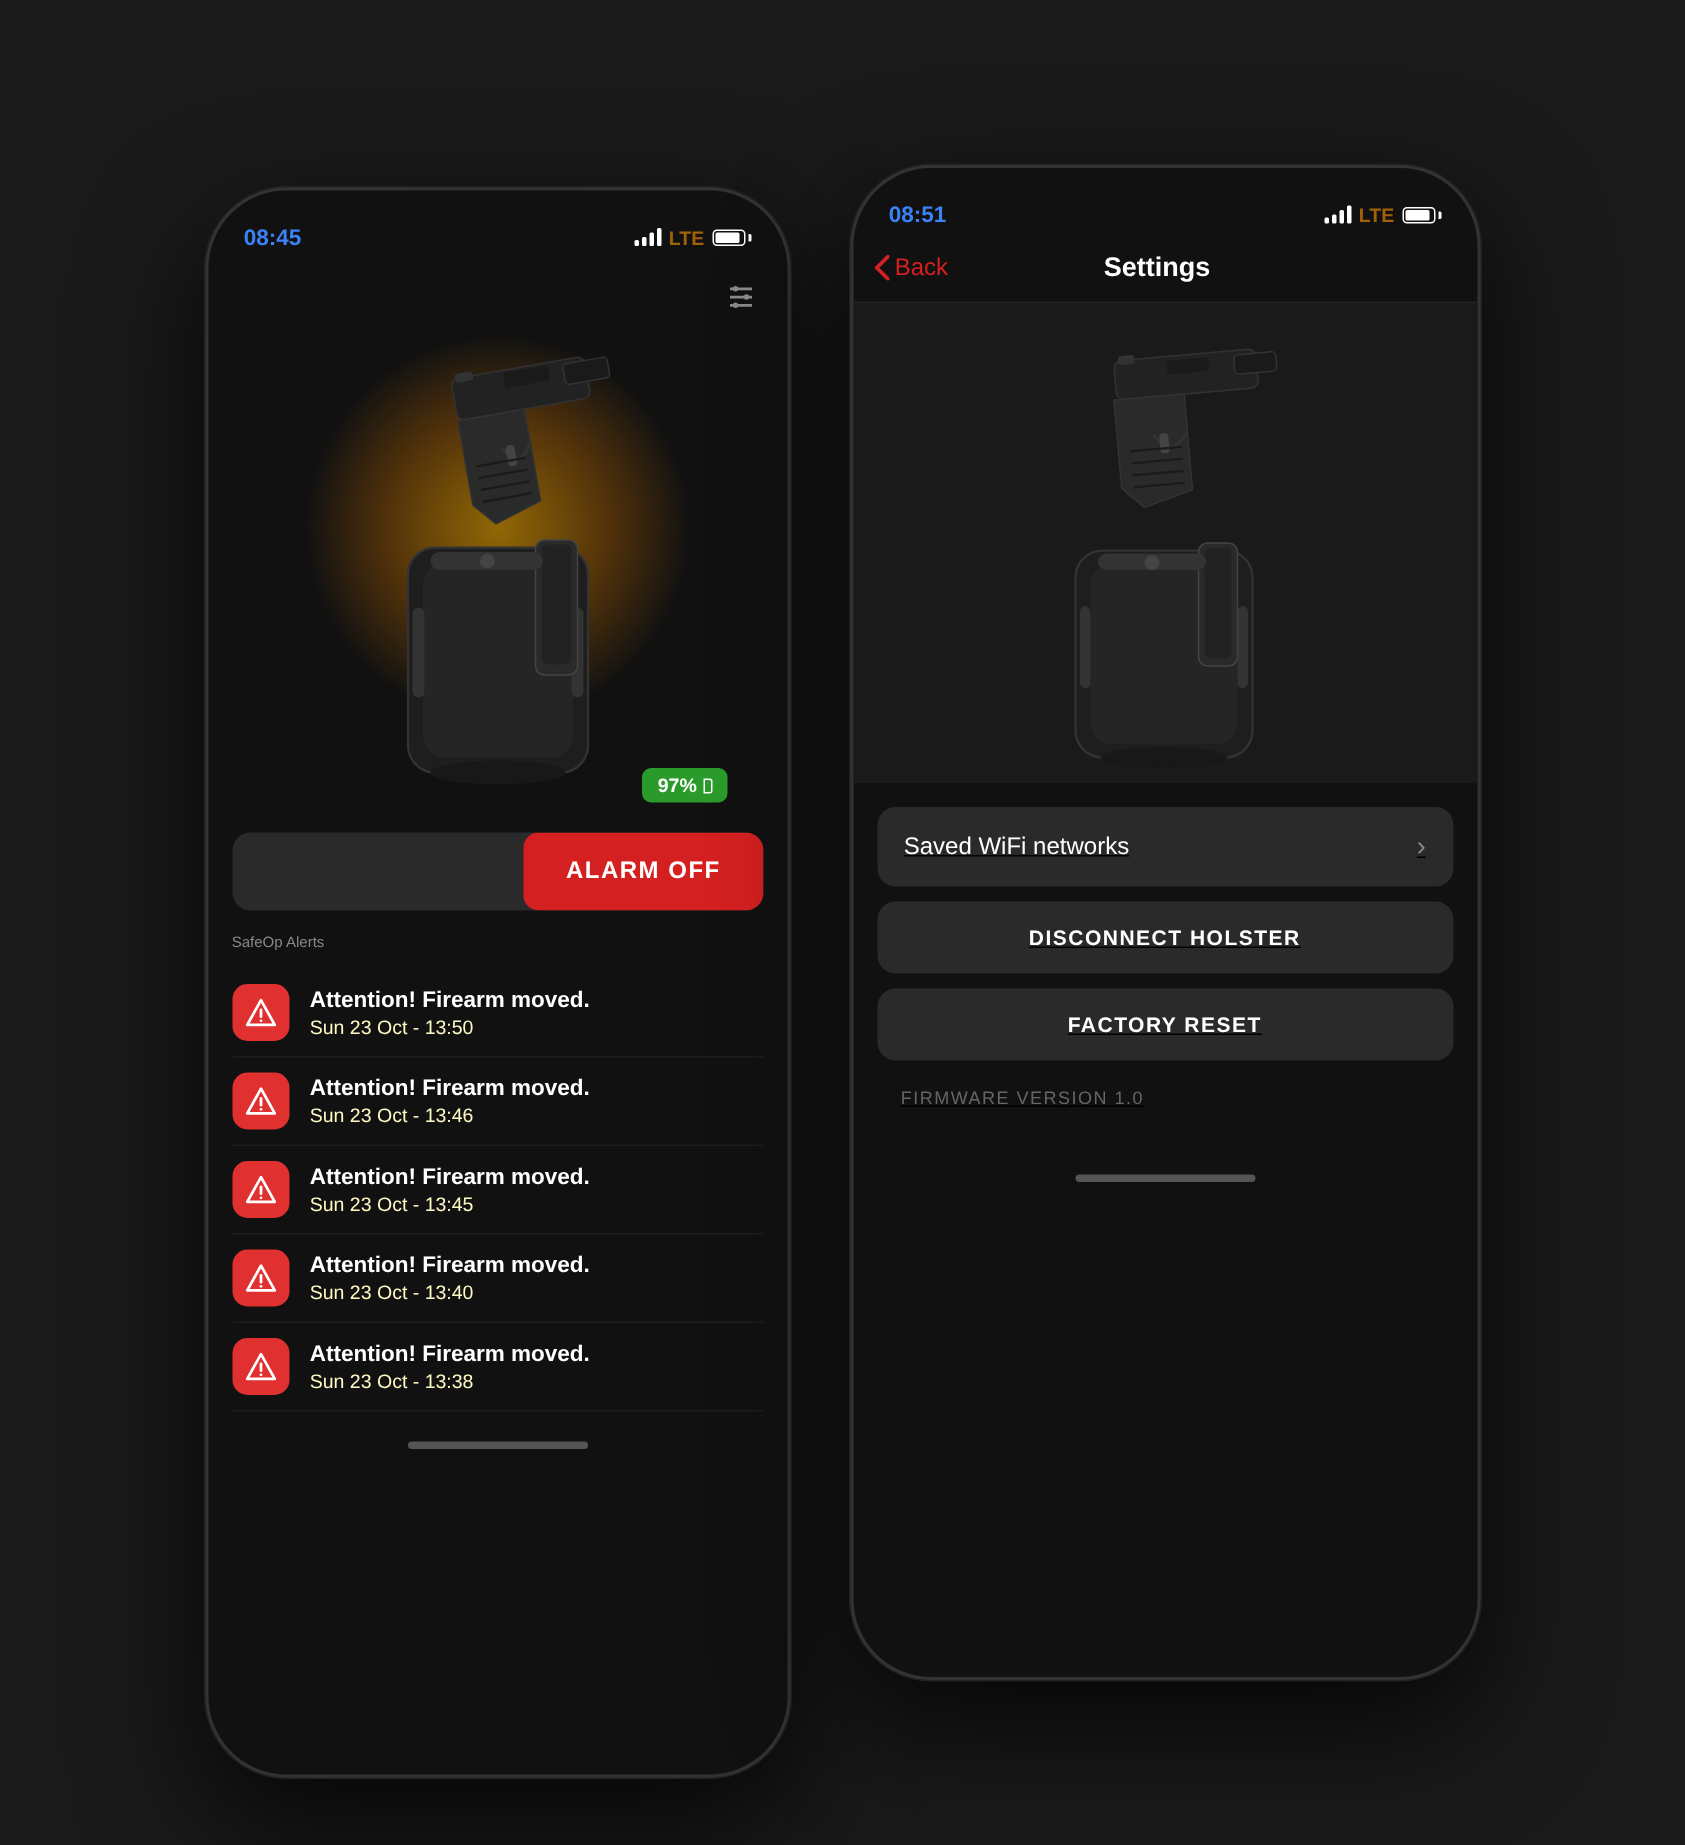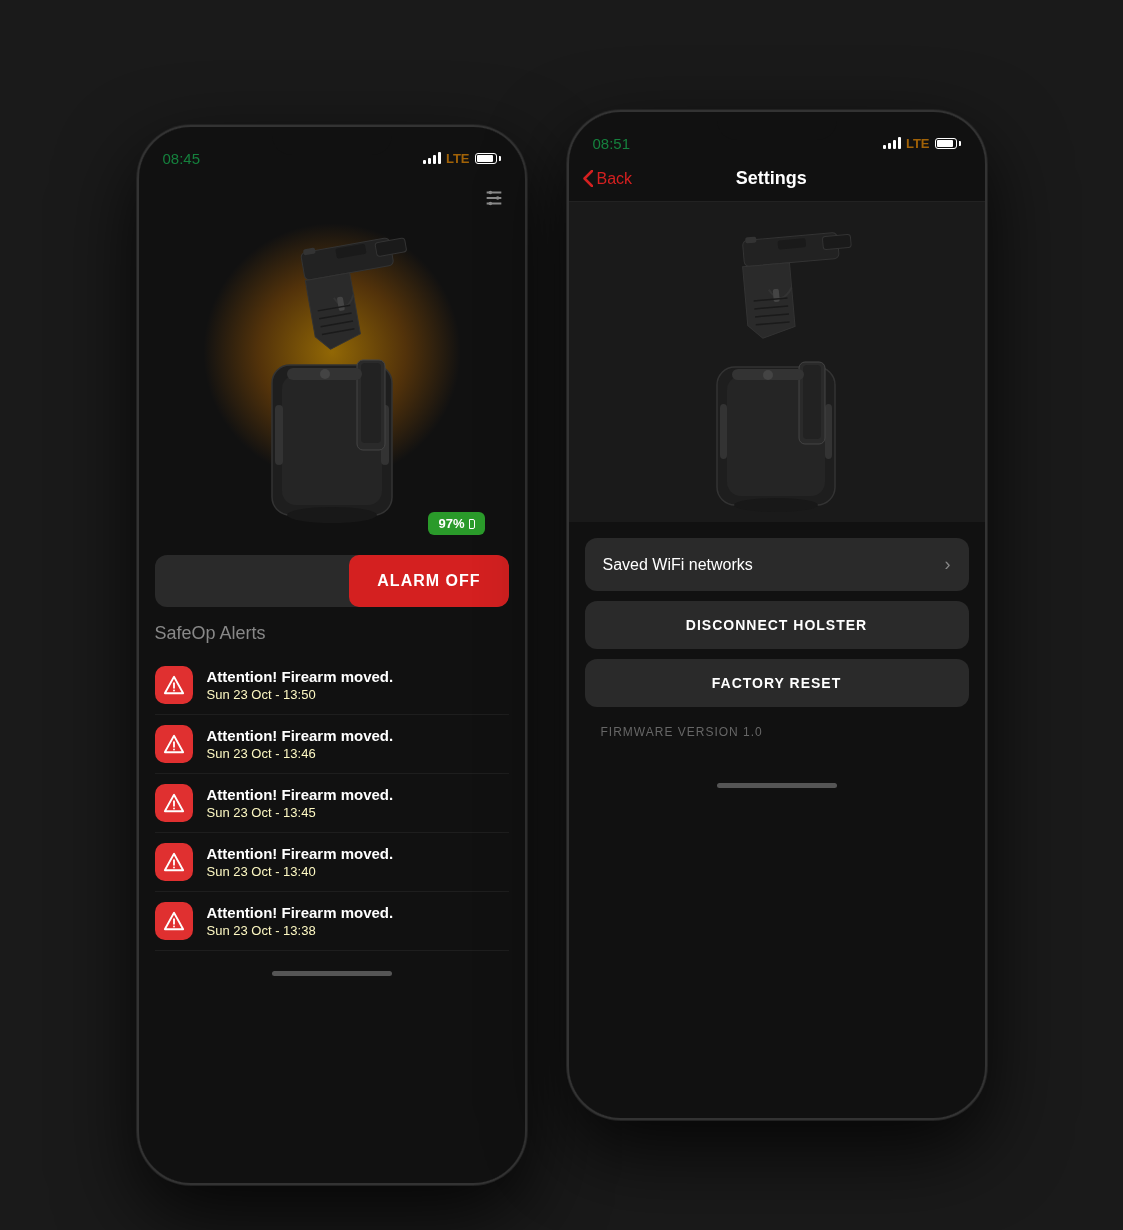--- a/index.html
+++ b/index.html
@@ -52,23 +52,23 @@
     
     .status-bar {
       display: flex;
       justify-content: space-between;
       align-items: center;
       padding: 14px 24px 0;
       height: 48px;
     }
 
     .status-time {
-      color: #15803d;
+      color: #3b82f6;
       font-size: 15px;
-      font-weight: 400;
+      font-weight: 700;
     }
 
     .status-icons {
       display: flex;
       align-items: center;
       gap: 5px;
       color: #a16207;
       font-size: 13px;
       font-weight: 600;
     }
@@ -202,21 +202,21 @@
       cursor: pointer;
       height: 100%;
     }
 
     .alerts-section {
       padding: 16px 16px 0;
     }
 
     .alerts-title {
       color: #888;
-      font-size: 18px;
+      font-size: 10px;
       margin-bottom: 12px;
     }
 
     .alert-item {
       display: flex;
       align-items: center;
       gap: 14px;
       padding: 10px 0;
       border-bottom: 1px solid #1e1e1e;
     }
@@ -291,20 +291,21 @@
       width: 100%;
       height: 320px;
       display: flex;
       align-items: center;
       justify-content: center;
       background: #1a1a1a;
     }
 
     .settings-list {
       padding: 16px;
+      text-decoration: underline;
     }
 
     .settings-row {
       background: #2a2a2a;
       border-radius: 12px;
       padding: 16px 18px;
       display: flex;
       align-items: center;
       justify-content: space-between;
       margin-bottom: 10px;

